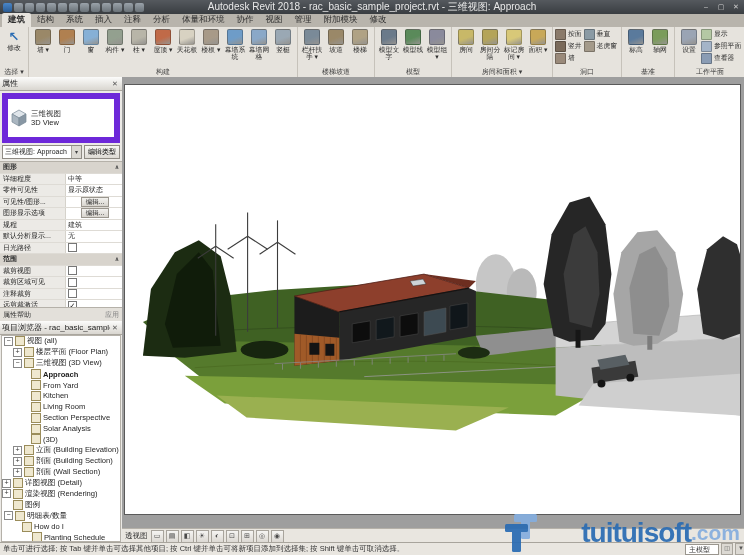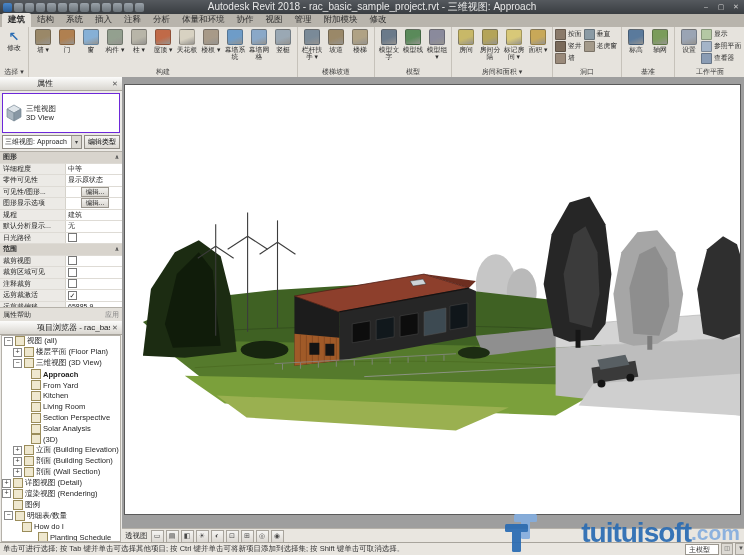--- a/index.html
+++ b/index.html
@@ -31,23 +31,23 @@
   .tool-col{display:flex;flex-direction:column;margin-right:2px;}
   .tool-small{display:flex;align-items:center;height:12px;font-size:6.8px;color:#2e2e2e;white-space:nowrap;}
   .ticon-s{width:9px;height:9px;border-radius:1px;margin-right:2px;display:inline-block;border:1px solid rgba(0,0,0,.25);}
   .modify-icon{width:16px;height:16px;display:flex;align-items:center;justify-content:center;font-size:13px;color:#2a6cb3;font-weight:bold;}
 
   
   .panel{position:absolute;left:0;width:122px;background:#eceae6;border-right:1px solid #8f8b84;display:flex;flex-direction:column;}
   .props{top:77px;height:244px;}
   .browser{top:321px;height:222px;}
   .panel-header{height:13px;flex:none;background:linear-gradient(#fcfcfb,#d9d6d0);border-bottom:1px solid #aaa69e;display:flex;align-items:center;padding:0 2px;font-size:8px;color:#222;}
-  .panel-header .ph-title{flex:1;overflow:hidden;white-space:nowrap;margin-left:35px;}
+  .panel-header .ph-title{flex:1;overflow:hidden;white-space:nowrap;}
   .ph-close{width:10px;text-align:center;color:#555;font-size:7px;}
-  .typebox{margin:2px;height:36px;flex:none;background:#fff;border:1px solid #6d28d9;display:flex;align-items:center;padding:1px 2px;}
+  .typebox{margin:2px;height:36px;flex:none;background:#fff;border:6px solid #6d28d9;display:flex;align-items:center;padding:1px 2px;}
   .tname{font-size:7.5px;line-height:9px;margin-left:3px;}
   .comborow{display:flex;margin:0 2px 2px 2px;height:14px;flex:none;gap:2px;}
   .combo{flex:1;background:#fff;border:1px solid #8f8b84;font-size:7px;line-height:12px;padding:0 10px 0 2px;position:relative;overflow:hidden;white-space:nowrap;}
   .combo .arr{position:absolute;right:0;top:0;width:9px;height:100%;background:#dcd9d3;border-left:1px solid #a8a49c;font-size:6px;text-align:center;line-height:12px;color:#444;}
   .btn{background:linear-gradient(#f7f6f4,#dddad4);border:1px solid #8f8b84;font-size:7px;line-height:10px;padding:0 3px;white-space:nowrap;}
   .propgrid{flex:1;overflow:hidden;background:#f4f3f1;border-top:1px solid #b5b1a9;}
   .prow{display:flex;height:10.5px;line-height:10.5px;border-bottom:1px solid #dedbd5;font-size:7px;}
   .prow.section{background:#d8d4cd;font-weight:bold;color:#333;}
   .prow.section .sec-title{flex:1;padding-left:3px;}
   .prow.section .sec-arrow{width:10px;text-align:center;font-size:6px;color:#555;}
@@ -504,21 +504,21 @@
         <div class="titem" style="padding-left: 2px;">
           <span class="texp">−</span>
           <span class="ticon-tree"></span>
           <span>明细表/数量</span>
         </div>
         <div class="titem" style="padding-left: 11px;">
           <span class="texp-sp"></span>
           <span class="ticon-tree"></span>
           <span>How do I</span>
         </div>
-        <div class="titem" style="padding-left: 27px;">
+        <div class="titem" style="padding-left: 21px;">
           <span class="texp-sp"></span>
           <span class="ticon-tree"></span>
           <span>Planting Schedule</span>
         </div>
       </div>
   </div>
 
   <div class="canvas-wrap">
     <div class="viewport">
       <svg viewBox="0 0 617 431" preserveAspectRatio="none">

